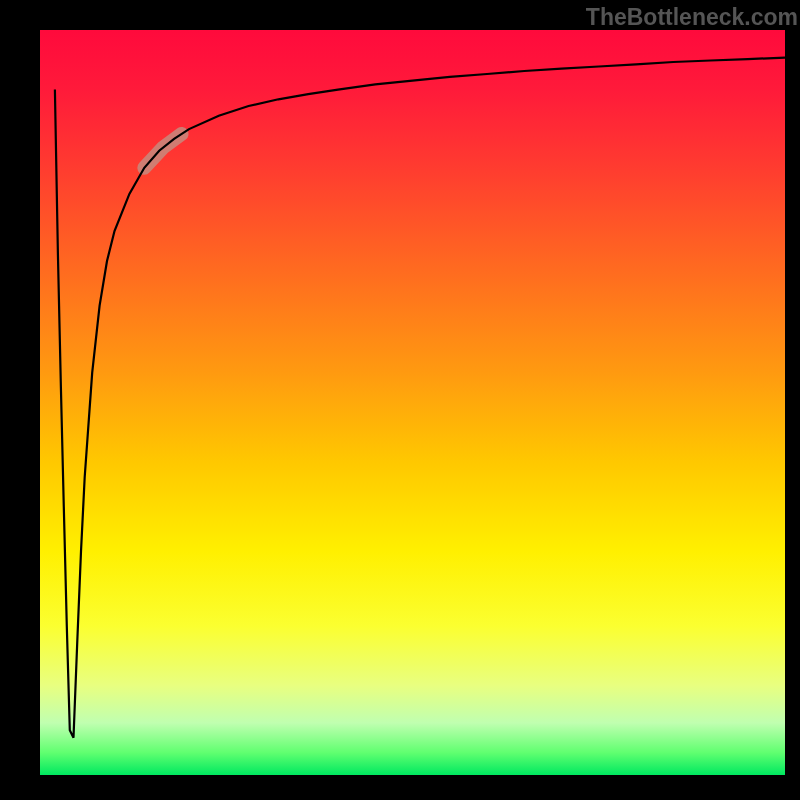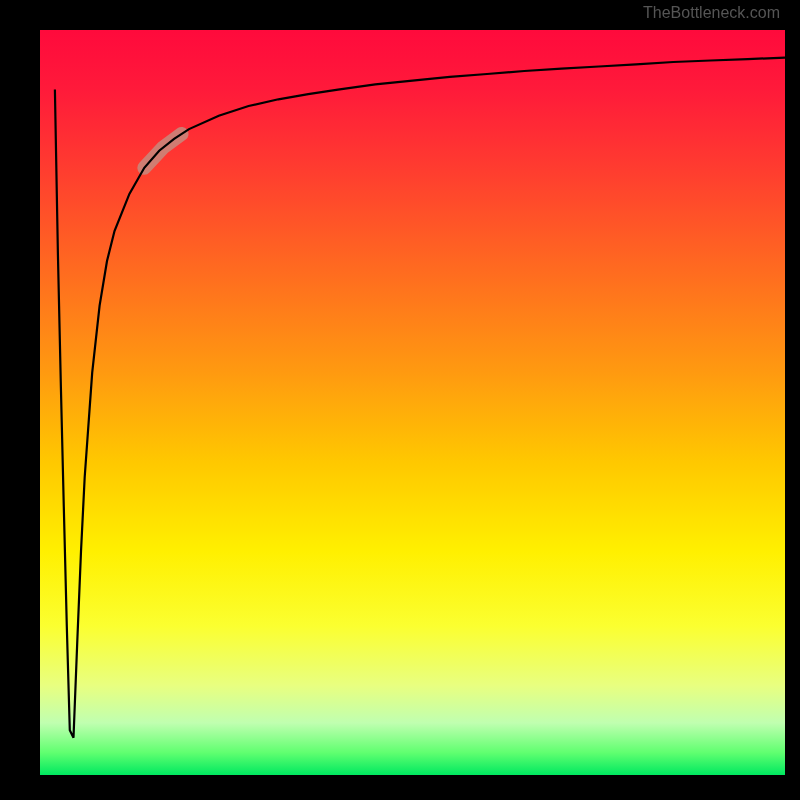--- a/index.html
+++ b/index.html
@@ -7,24 +7,24 @@
     width: 800px;
     height: 800px;
     background: #000;
     position: relative;
     font-family: Arial, sans-serif;
     overflow: hidden;
   }
   .watermark {
     position: absolute;
     top: 4px;
-    right: 20px;
+    right: 2px;
     color: #555;
-    font-size: 16px;
-    font-weight: 400;
+    font-size: 23px;
+    font-weight: 700;
     z-index: 10;
   }
   .plot-area {
     position: absolute;
     left: 40px;
     top: 30px;
     width: 745px;
     height: 745px;
     background: linear-gradient(to bottom,
       #ff0a3c 0%,

